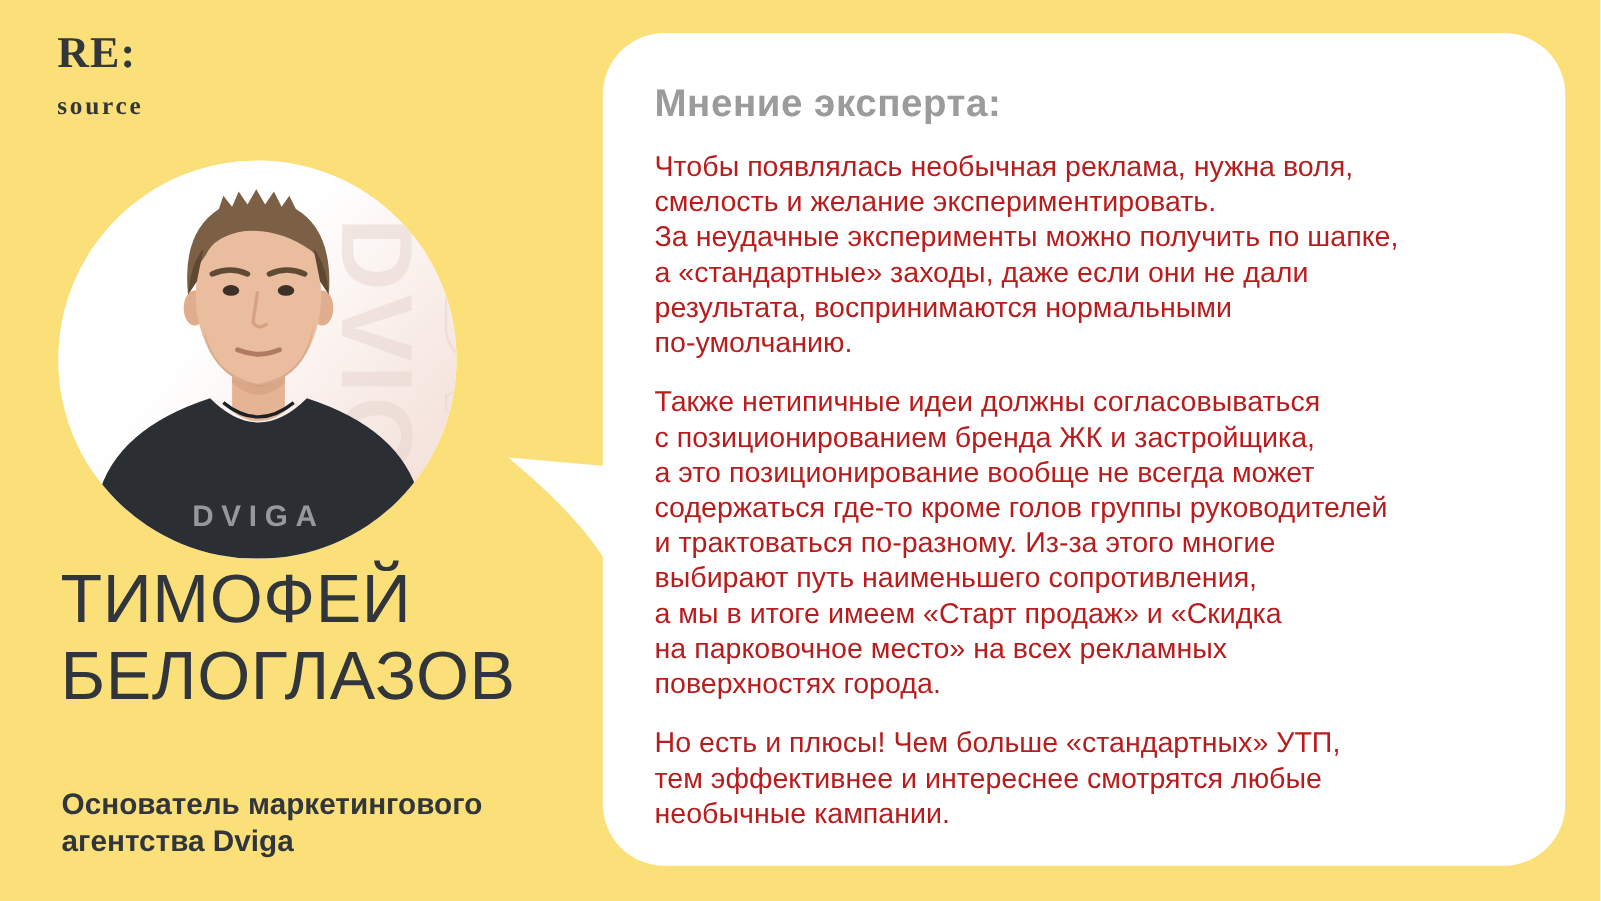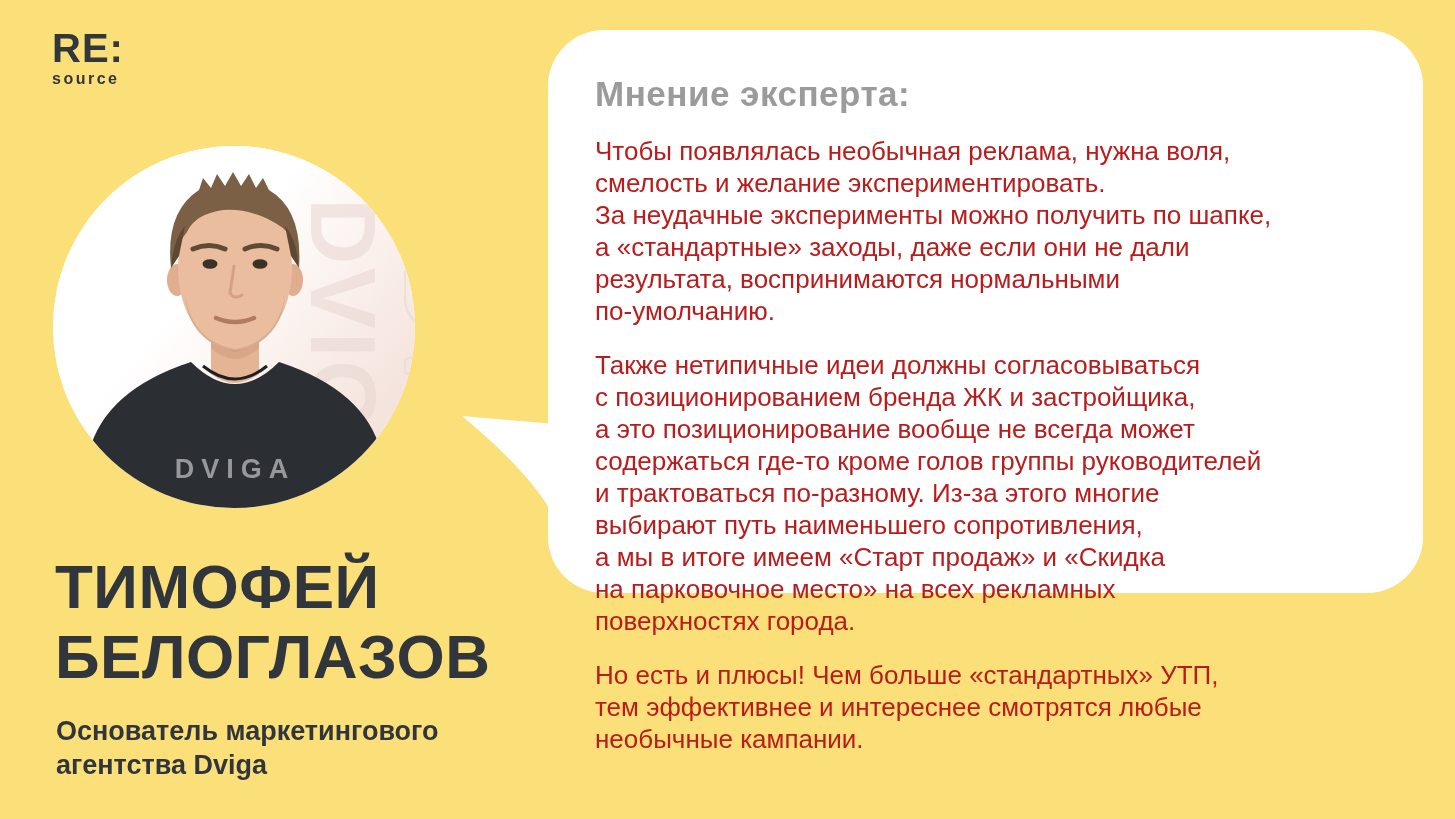--- a/index.html
+++ b/index.html
@@ -8,54 +8,54 @@
 
   .page {
     position: relative;
     width: 1455px;
     height: 819px;
     background: #FBDF78;
     overflow: hidden;
   }
 
   
-  .logo { position: absolute; left: 52px; top: 28px; color: #32373C; }
+  .logo { position: absolute; left: 52px; top: 28px; color: #32373C; font-family: Liberation Serif, serif; }
   .logo-title {
     font-size: 40px;
     font-weight: 800;
     letter-spacing: 1px;
     line-height: 1;
   }
   .logo-subtitle {
-    font-size: 16px;
+    font-size: 23px;
     font-weight: 700;
     letter-spacing: 2.5px;
-    margin-top: 2px;
+    margin-top: 16px;
   }
 
   
   .photo-wrap {
     position: absolute;
     left: 53px;
     top: 146px;
     width: 362px;
     height: 362px;
     border-radius: 50%;
     overflow: hidden;
     background: #ffffff;
   }
   .photo-wrap svg { display: block; width: 100%; height: 100%; }
 
   
   .name {
     position: absolute;
     left: 55px;
-    top: 552px;
+    top: 510px;
     color: #31363C;
-    font-weight: 700;
+    font-weight: 400;
     font-size: 62px;
     line-height: 70px;
     letter-spacing: 0.5px;
   }
   .role {
     position: absolute;
     left: 56px;
     top: 714px;
     color: #31363C;
     font-weight: 700;
@@ -63,21 +63,21 @@
     line-height: 34px;
     white-space: pre-line;
   }
 
   
   .bubble {
     position: absolute;
     left: 548px;
     top: 30px;
     width: 875px;
-    height: 563px;
+    height: 757px;
     background: #ffffff;
     border-radius: 56px;
     padding: 44px 20px 30px 47px;
   }
   .bubble-tail {
     position: absolute;
     left: 455px;
     top: 406px;
     width: 100px;
     height: 115px;

